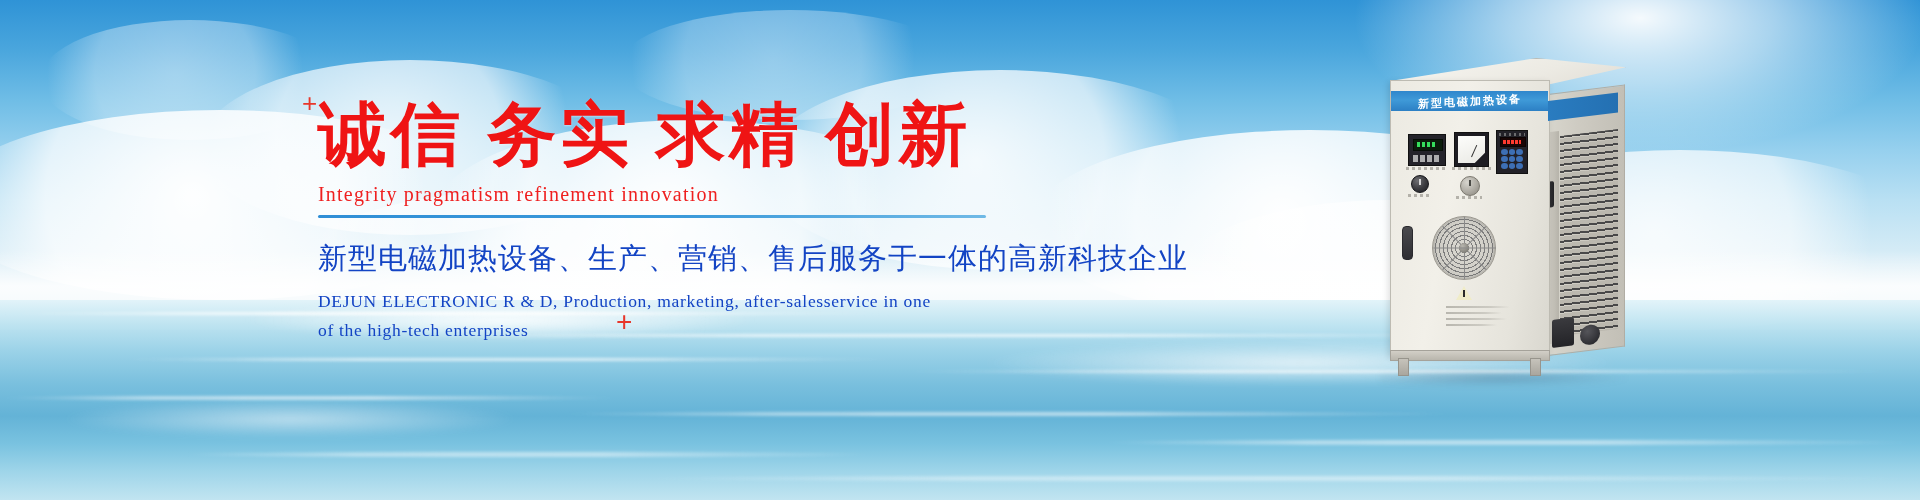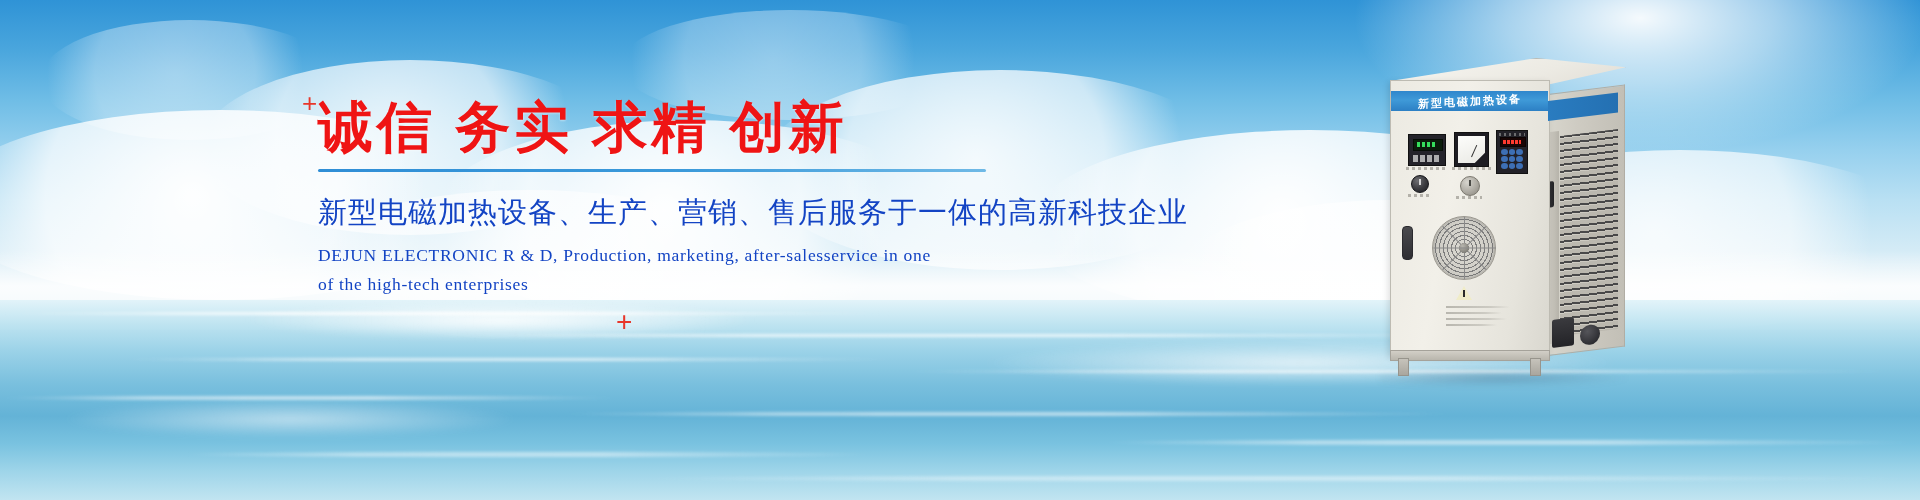--- a/index.html
+++ b/index.html
@@ -105,21 +105,21 @@
 
   
   .content {
     position: absolute;
     left: 318px;
     top: 100px;
     width: 700px;
   }
   .headline {
     color: #ef1414;
-    font-size: 55px;
+    font-size: 69px;
     font-weight: 700;
     letter-spacing: 4px;
     line-height: 1;
     margin: 0 0 14px 0;
     white-space: nowrap;
     text-shadow: 0 1px 2px rgba(255,255,255,0.45);
   }
   .subline-en {
     color: #ef2020;
     font-family: "Liberation Serif", serif;
@@ -507,20 +507,21 @@
   </div>
   <div class="glint g1"></div>
   <div class="glint g2"></div>
   <div class="glint g3"></div>
 
   <div class="plus plus-a">+</div>
   <div class="plus plus-b">+</div>
 
   <div class="content">
     <h1 class="headline">诚信 务实 求精 创新</h1>
+    <p class="subline-en">Integrity  pragmatism  refinement  innovation</p>
     <div class="divider"></div>
     <p class="tagline-cn">新型电磁加热设备、生产、营销、售后服务于一体的高新科技企业</p>
     <div class="tagline-en">
       <div>DEJUN ELECTRONIC R &amp; D, Production, marketing, after-salesservice in one</div>
       <div>of the high-tech enterprises</div>
     </div>
   </div>
 
   <div class="machine">
     <div class="m-shadow"></div>

